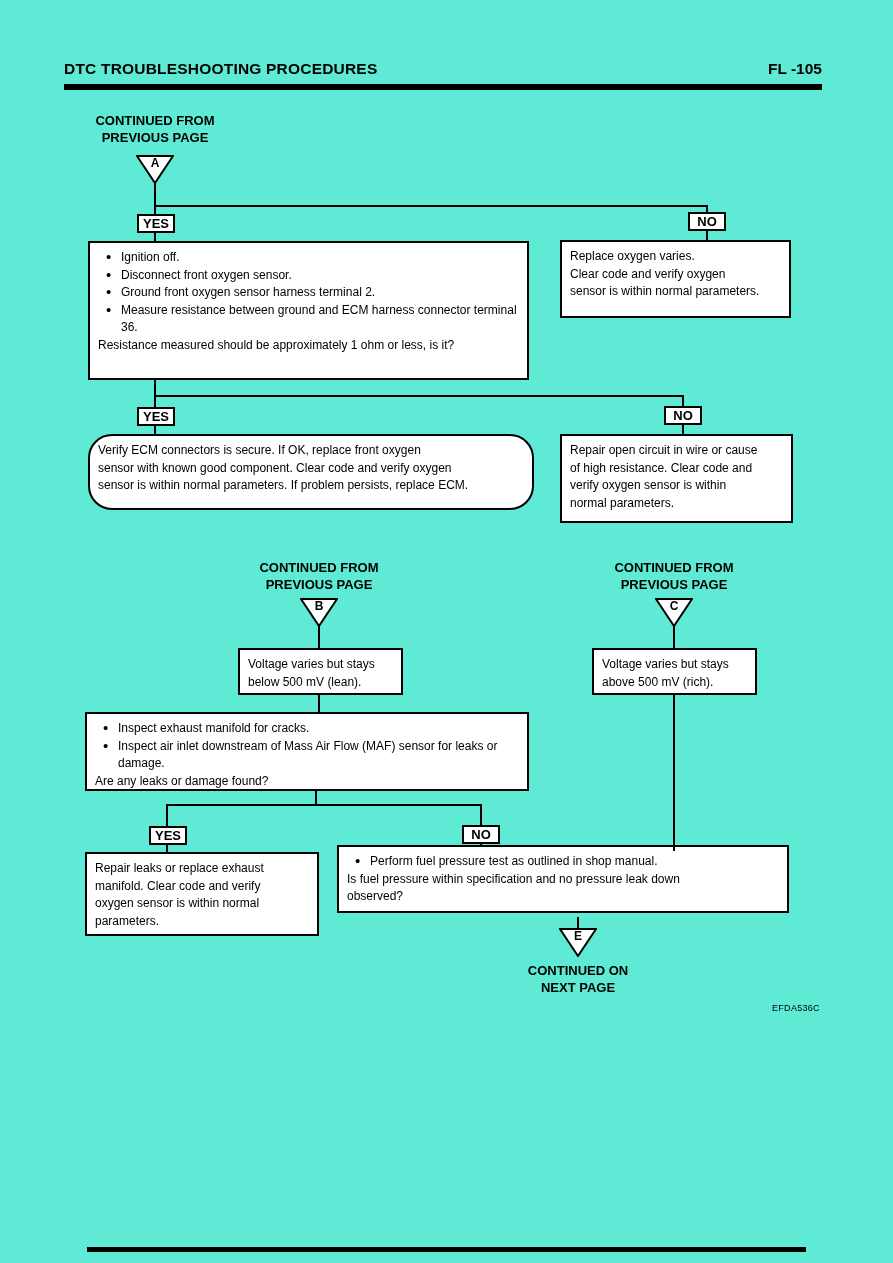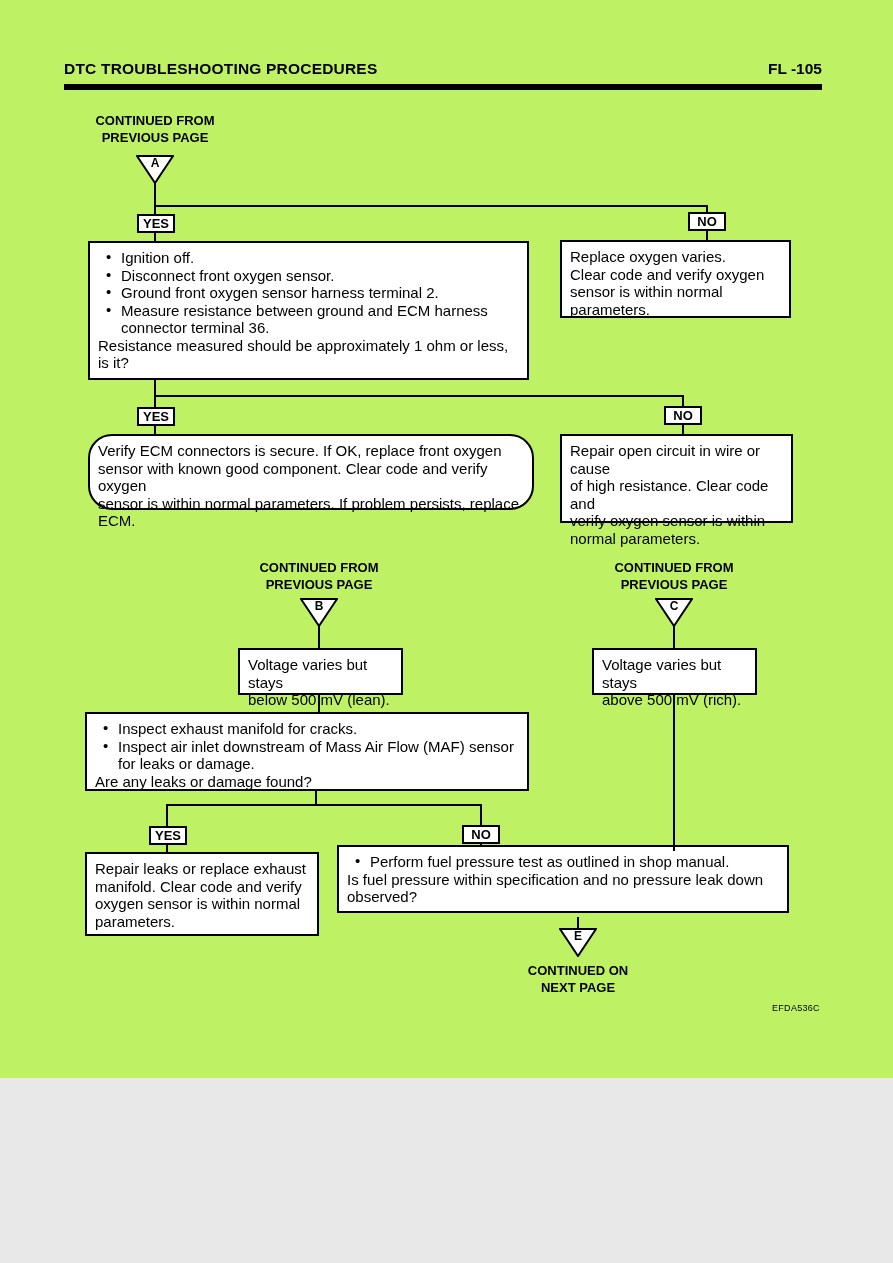--- a/index.html
+++ b/index.html
@@ -1,33 +1,33 @@
 <!DOCTYPE html>
 <html><head>
 <meta charset="utf-8">
 <style>
   html,body{margin:0;padding:0;background:#e8e8e8;}
   .page{
-    position:relative;width:893px;height:1078px;background:#bef264;
+    position:relative;width:893px;height:1263px;background:#5eead4;
     font-family:"Liberation Sans",sans-serif;color:#000;overflow:hidden;
     margin:0 auto;
   }
   .abs{position:absolute;}
   .hdr-title{left:64px;top:60px;font-size:15.5px;font-weight:bold;letter-spacing:.2px;}
   .hdr-ref{left:752px;top:60px;width:70px;font-size:15.5px;font-weight:bold;text-align:right;}
   .rule{background:#000;}
   .hline{position:absolute;background:#000;height:2px;}
   .vline{position:absolute;background:#000;width:2px;}
   .contlbl{position:absolute;width:160px;text-align:center;font-size:13px;line-height:17px;font-weight:bold;}
   .tri{position:absolute;width:38px;height:29px;}
   .tri svg{display:block;}
   .tri .ltr{position:absolute;top:1px;left:0;width:100%;text-align:center;font-size:12px;font-weight:bold;}
   .lbl{position:absolute;width:34px;height:15px;border:2px solid #000;background:#fff;
        font-size:13px;line-height:15px;font-weight:bold;text-align:center;}
-  .box{position:absolute;border:2px solid #000;background:#fff;font-size:15px;line-height:17.5px;}
+  .box{position:absolute;border:2px solid #000;background:#fff;font-size:12px;line-height:17.5px;}
   .box .pad{padding:6px 4px 5px 8px;}
   .ml{white-space:pre-line;}
   .blist{margin:0;padding:0;list-style:none;}
   .blist li{position:relative;padding-left:23px;}
   .blist li::before{content:"\2022";position:absolute;left:8px;top:-1px;font-size:15px;}
   .qline{padding-left:0;}
   .efda{position:absolute;left:772px;top:1003px;font-size:9px;letter-spacing:.3px;}
 </style>
 </head>
 <body>

